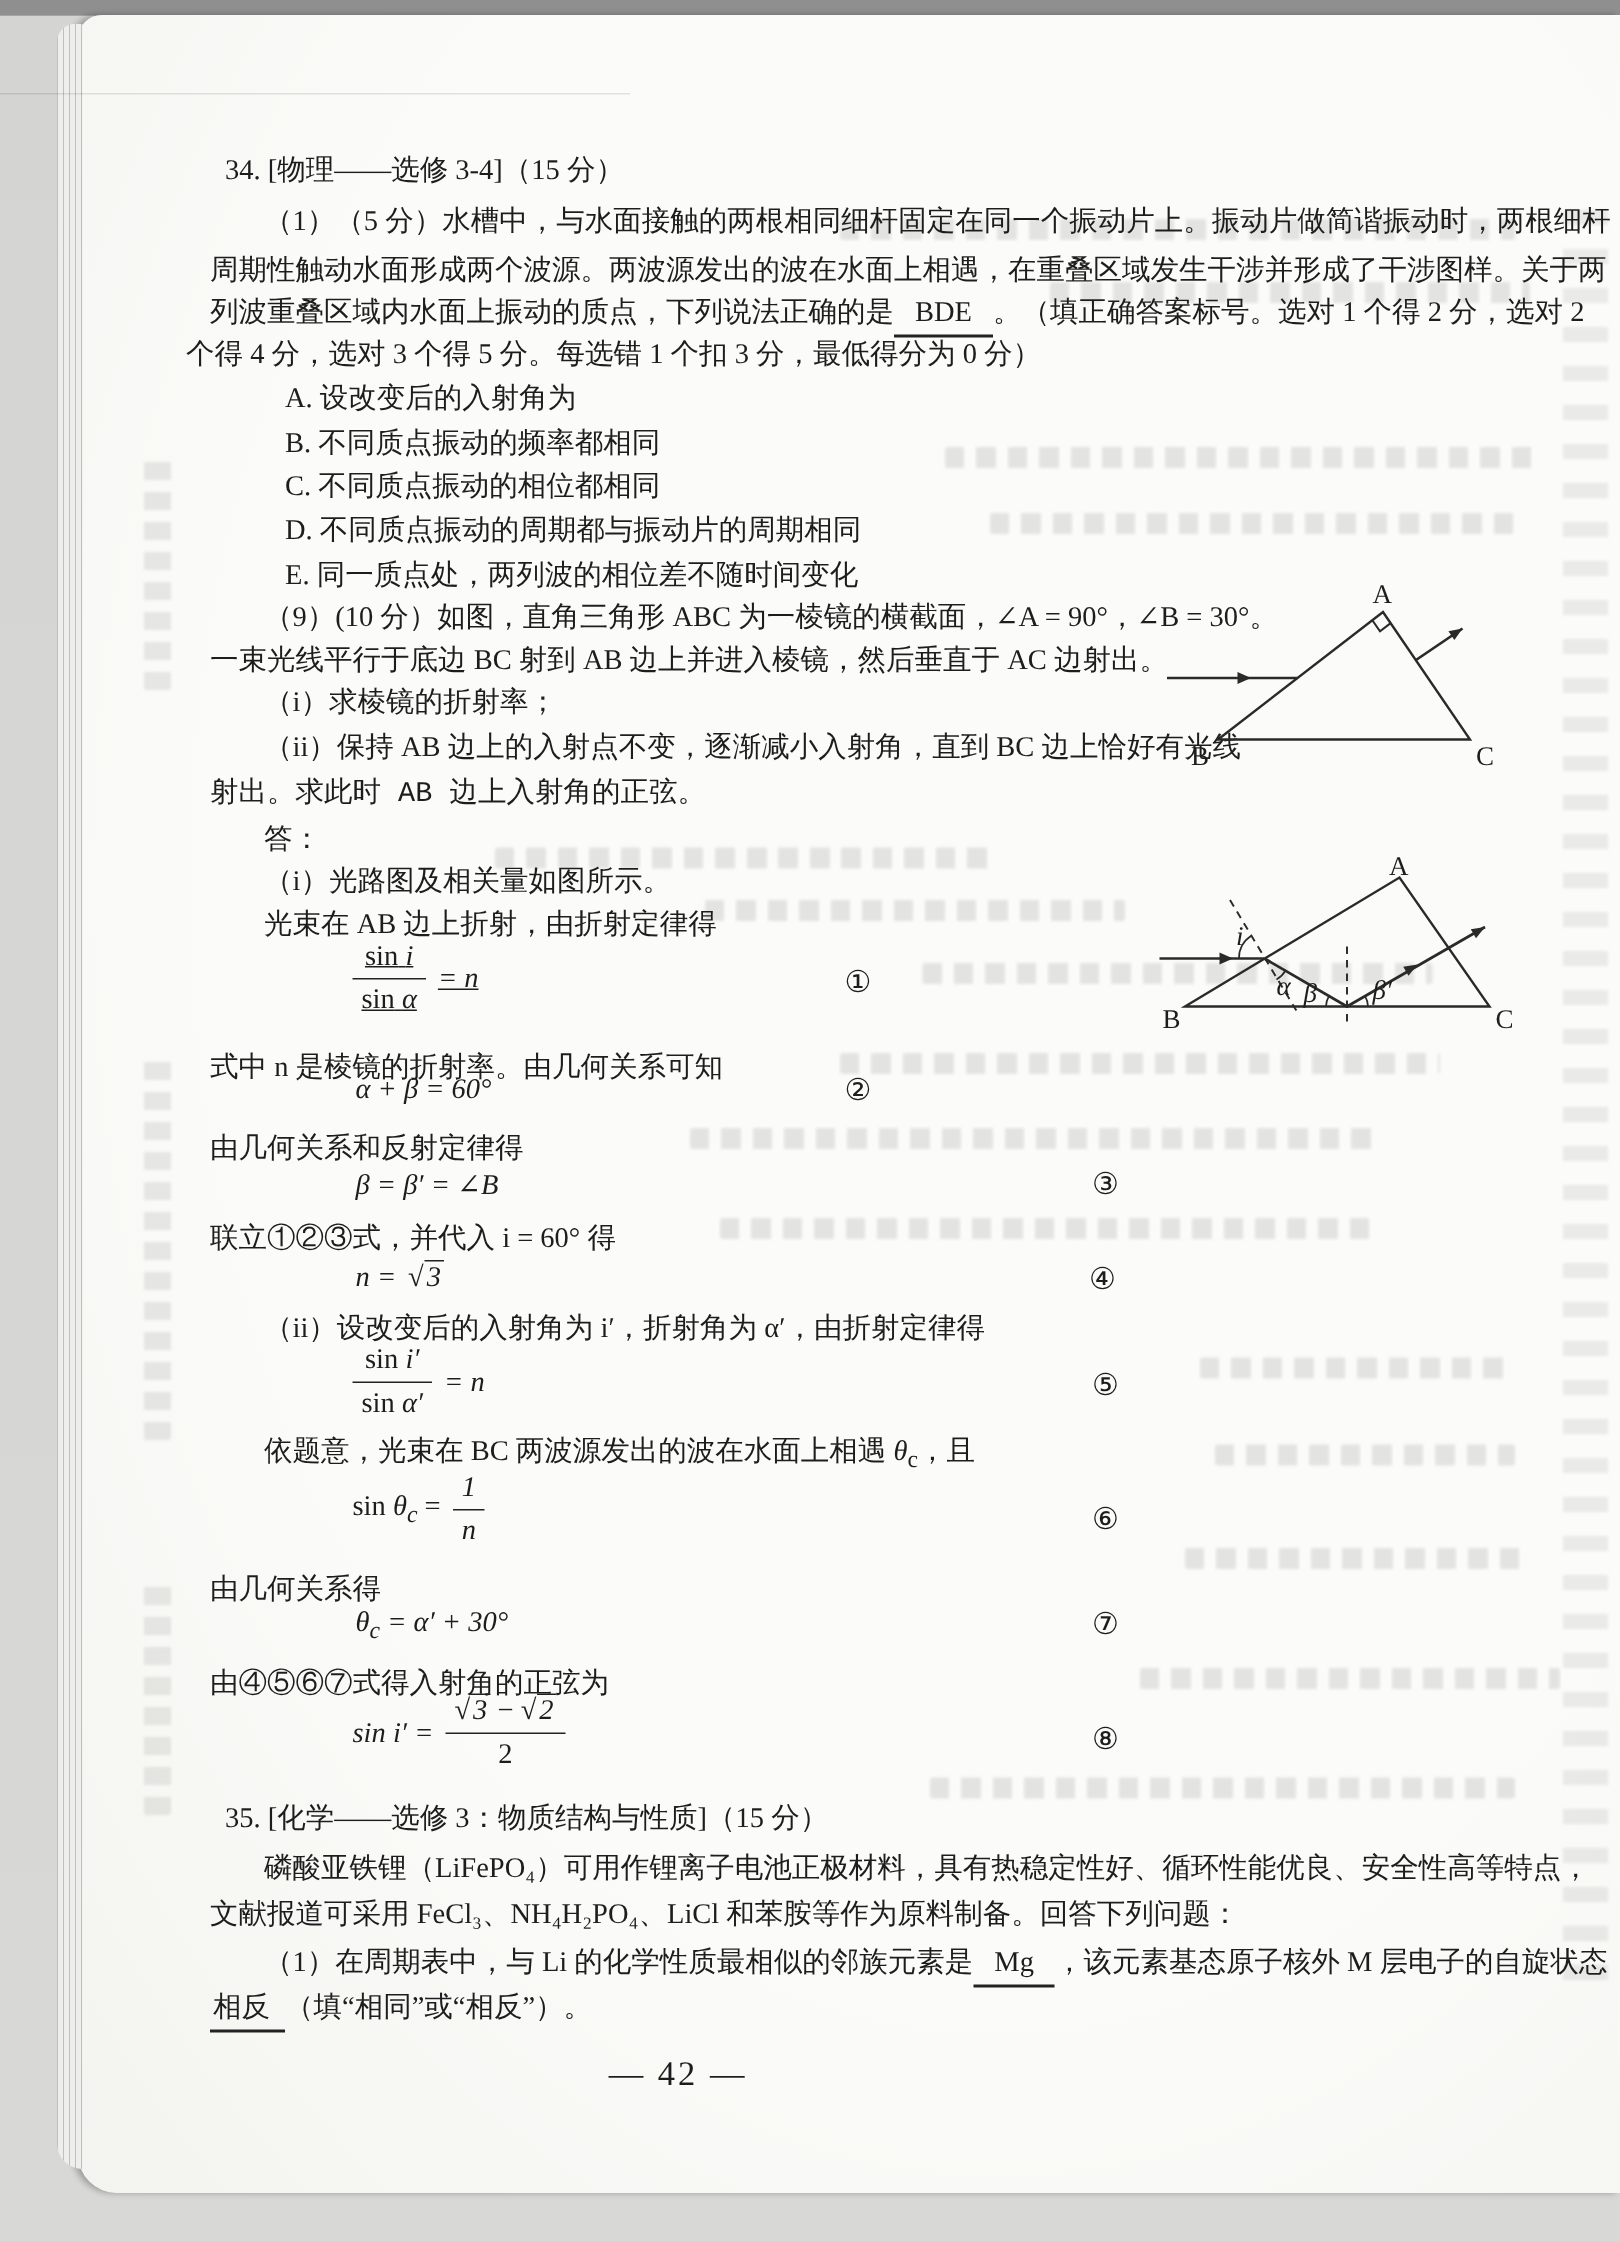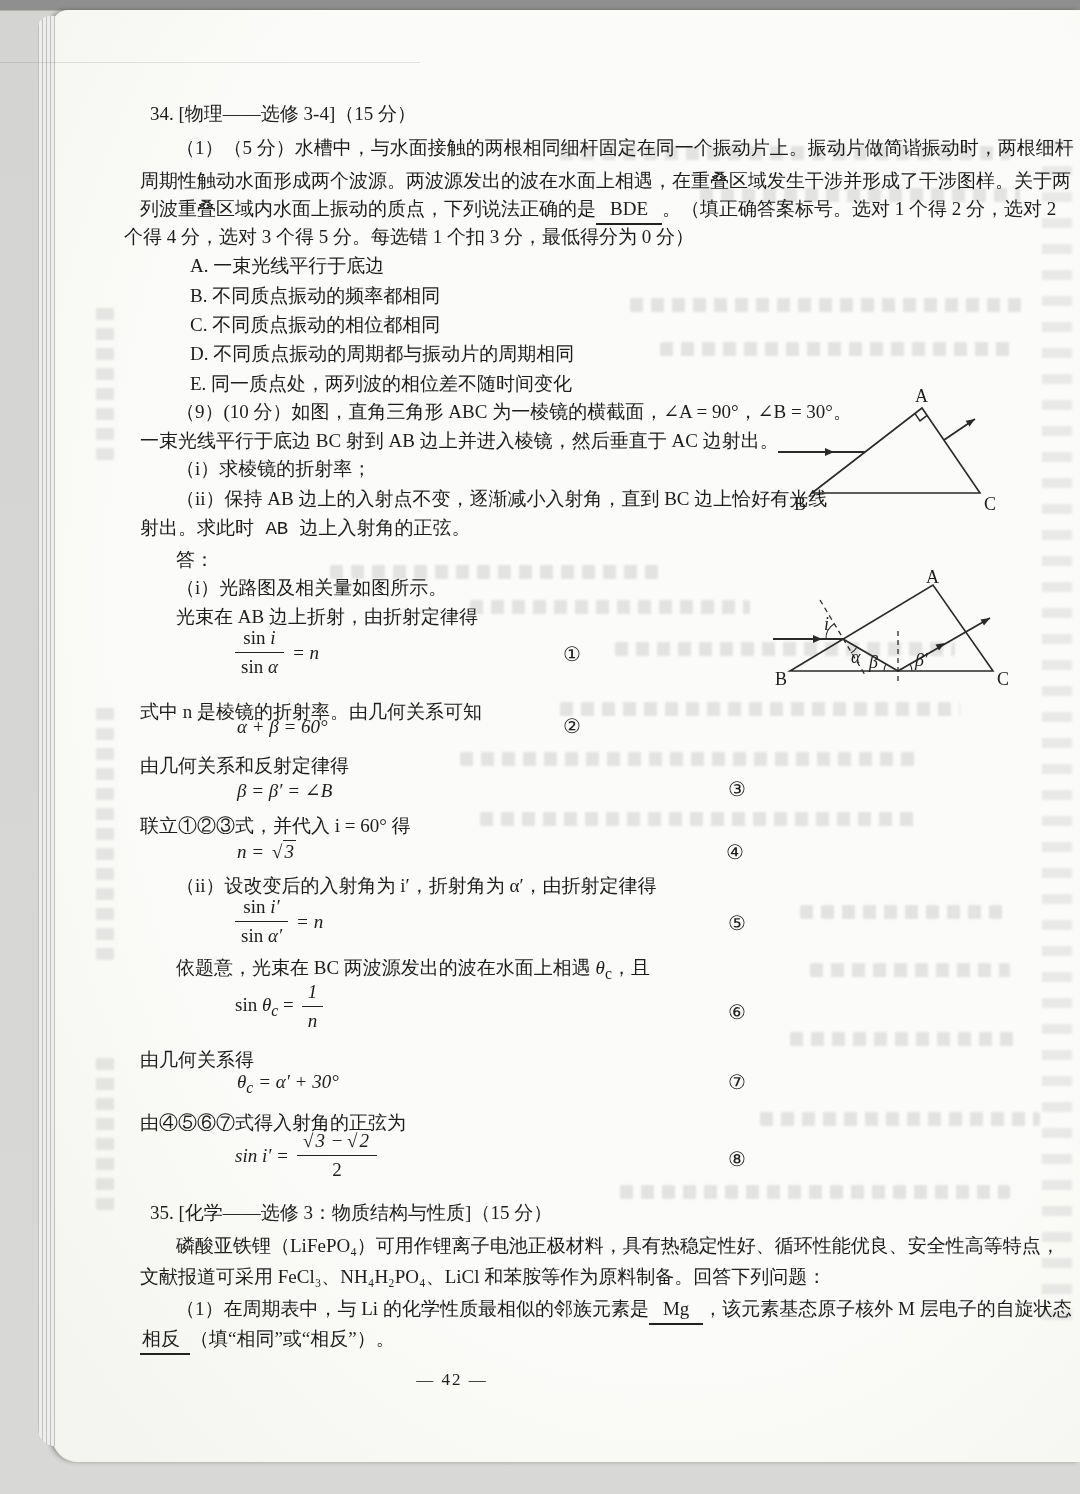--- a/index.html
+++ b/index.html
@@ -24,21 +24,21 @@
   .blank{display:inline-block;border-bottom:2px solid #222;padding:0 14px 1px 14px;font-family:"Liberation Serif",serif;}
   .blank2{display:inline-block;border-bottom:2px solid #222;padding:0 10px 1px 2px;}
   .eq{position:absolute;font-size:19px;display:flex;align-items:center;gap:8px;font-style:italic;}
   .eq .up{font-style:normal;}
   .frac{display:inline-block;text-align:center;}
   .frac .num{display:block;padding:0 6px 3px;border-bottom:1.6px solid #222;}
   .frac .den{display:block;padding:3px 6px 0;}
   .sqrt{white-space:nowrap;}
   .sqrt .rad{border-top:1.5px solid #222;padding:0 2px;}
   .tag{position:absolute;font-size:20px;font-style:normal;color:#1d1d1d;}
-  .pageno{position:absolute;left:0;width:904px;text-align:center;font-size:17px;letter-spacing:2px;}
+  .pageno{position:absolute;left:0;width:904px;text-align:center;font-size:23px;letter-spacing:2px;}
   svg{position:absolute;overflow:visible;}
   svg text{font-family:"Liberation Serif","DejaVu Serif",serif;font-size:18px;fill:#1d1d1d;}
   svg .it{font-style:italic;}
   .ghost{position:absolute;height:14px;border-radius:2px;filter:blur(1px);
     background:repeating-linear-gradient(90deg,rgba(95,95,95,.15) 0 13px,rgba(95,95,95,0) 13px 21px);}
   .ghost-v{position:absolute;width:18px;border-radius:2px;filter:blur(1px);
     background:repeating-linear-gradient(0deg,rgba(95,95,95,.13) 0 12px,rgba(95,95,95,0) 12px 20px);}
   .margin-marks{position:absolute;left:1042px;top:140px;width:30px;height:1180px;filter:blur(1px);
     background:repeating-linear-gradient(0deg,rgba(110,110,110,.12) 0 10px,rgba(110,110,110,0) 10px 26px);}
 </style>
@@ -68,21 +68,21 @@
 <div class="ghost-v" style="left:96px;top:300px;height:160px;"></div>
 <div class="ghost-v" style="left:96px;top:700px;height:260px;"></div>
 <div class="ghost-v" style="left:96px;top:1050px;height:160px;"></div>
 
 <div class="ln" style="left:150px;top:101px;">34. [物理——选修 3-4]（15 分）</div>
 <div class="ln" style="left:176px;top:135px;">（1）（5 分）水槽中，与水面接触的两根相同细杆固定在同一个振动片上。振动片做简谐振动时，两根细杆</div>
 <div class="ln" style="left:140px;top:168px;">周期性触动水面形成两个波源。两波源发出的波在水面上相遇，在重叠区域发生干涉并形成了干涉图样。关于两</div>
 <div class="ln" style="left:140px;top:196px;"><span>列波重叠区域内水面上振动的质点，下列说法正确的是</span><span class="blank">BDE</span><span>。（填正确答案标号。选对 1 个得 2 分，选对 2</span></div>
 <div class="ln" style="left:124px;top:224px;">个得 4 分，选对 3 个得 5 分。每选错 1 个扣 3 分，最低得分为 0 分）</div>
 
-<div class="ln" style="left:190px;top:253px;">A. 一束光线平行于底边</div>
+<div class="ln" style="left:190px;top:253px;">A. 设改变后的入射角为</div>
 <div class="ln" style="left:190px;top:283px;">B. 不同质点振动的频率都相同</div>
 <div class="ln" style="left:190px;top:312px;">C. 不同质点振动的相位都相同</div>
 <div class="ln" style="left:190px;top:341px;">D. 不同质点振动的周期都与振动片的周期相同</div>
 <div class="ln" style="left:190px;top:371px;">E. 同一质点处，两列波的相位差不随时间变化</div>
 
 <div class="ln" style="left:176px;top:399px;">（9）(10 分）如图，直角三角形 ABC 为一棱镜的横截面，∠A = 90°，∠B = 30°。</div>
 <div class="ln" style="left:140px;top:428px;">一束光线平行于底边 BC 射到 AB 边上并进入棱镜，然后垂直于 AC 边射出。</div>
 <div class="ln" style="left:176px;top:456px;">（i）求棱镜的折射率；</div>
 <div class="ln" style="left:176px;top:486px;">（ii）保持 AB 边上的入射点不变，逐渐减小入射角，直到 BC 边上恰好有光线</div>
 <div class="ln" style="left:140px;top:516px;font-family:Liberation Mono, monospace;">射出。求此时 AB 边上入射角的正弦。</div>
@@ -119,21 +119,21 @@
   <path d="M147 98 A14 14 0 0 0 145 91" fill="none" stroke="#2a2a2a" stroke-width="1.1"></path>
   <text class="it" x="59" y="57">i</text>
   <text class="it" x="86" y="90">α</text>
   <text class="it" x="104" y="95">β</text>
   <text class="it" x="150" y="93">β′</text>
   <text x="161" y="10">A</text>
   <text x="10" y="112">B</text>
   <text x="232" y="112">C</text>
 </svg>
 
-<div class="eq" style="left:235px;top:627px;">
+<div class="eq" style="left:235px;top:627px;text-decoration:underline;">
   <span class="frac">
     <span class="num"><span class="up">sin</span> <span>i</span></span>
     <span class="den"><span class="up">sin</span> <span>α</span></span>
   </span>
   <span>= n</span>
 </div>
 <div class="tag" style="left:563px;top:642px;">①</div>
 
 <div class="ln" style="left:140px;top:699px;">式中 n 是棱镜的折射率。由几何关系可知</div>
 

